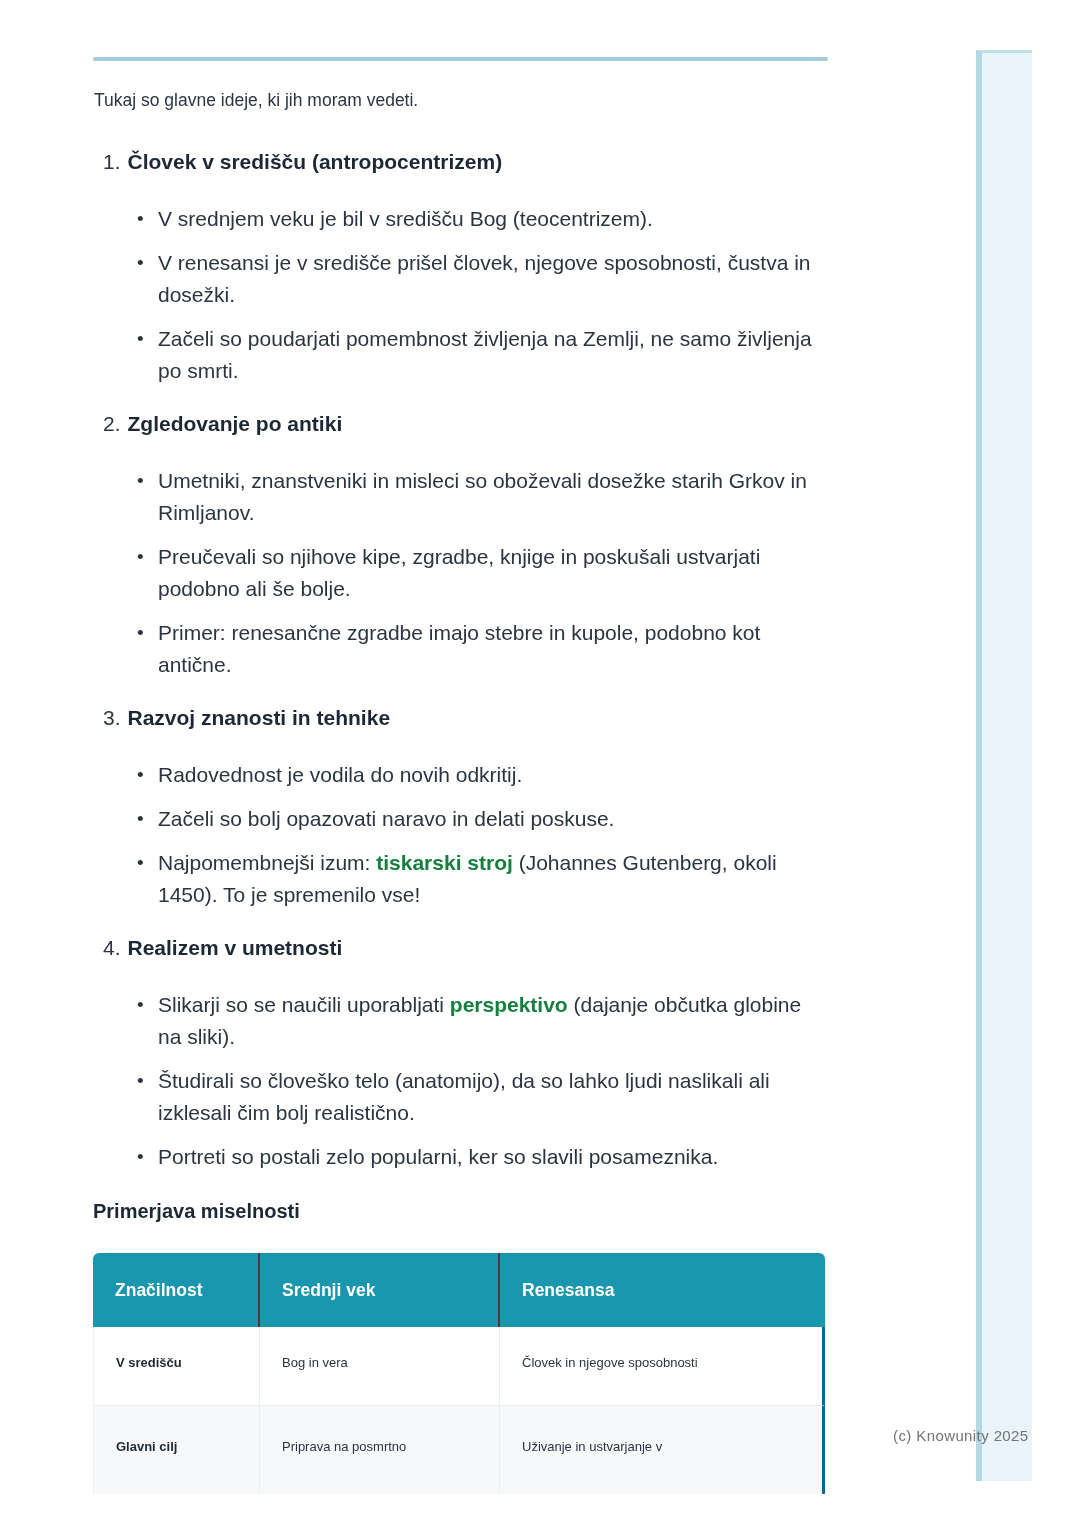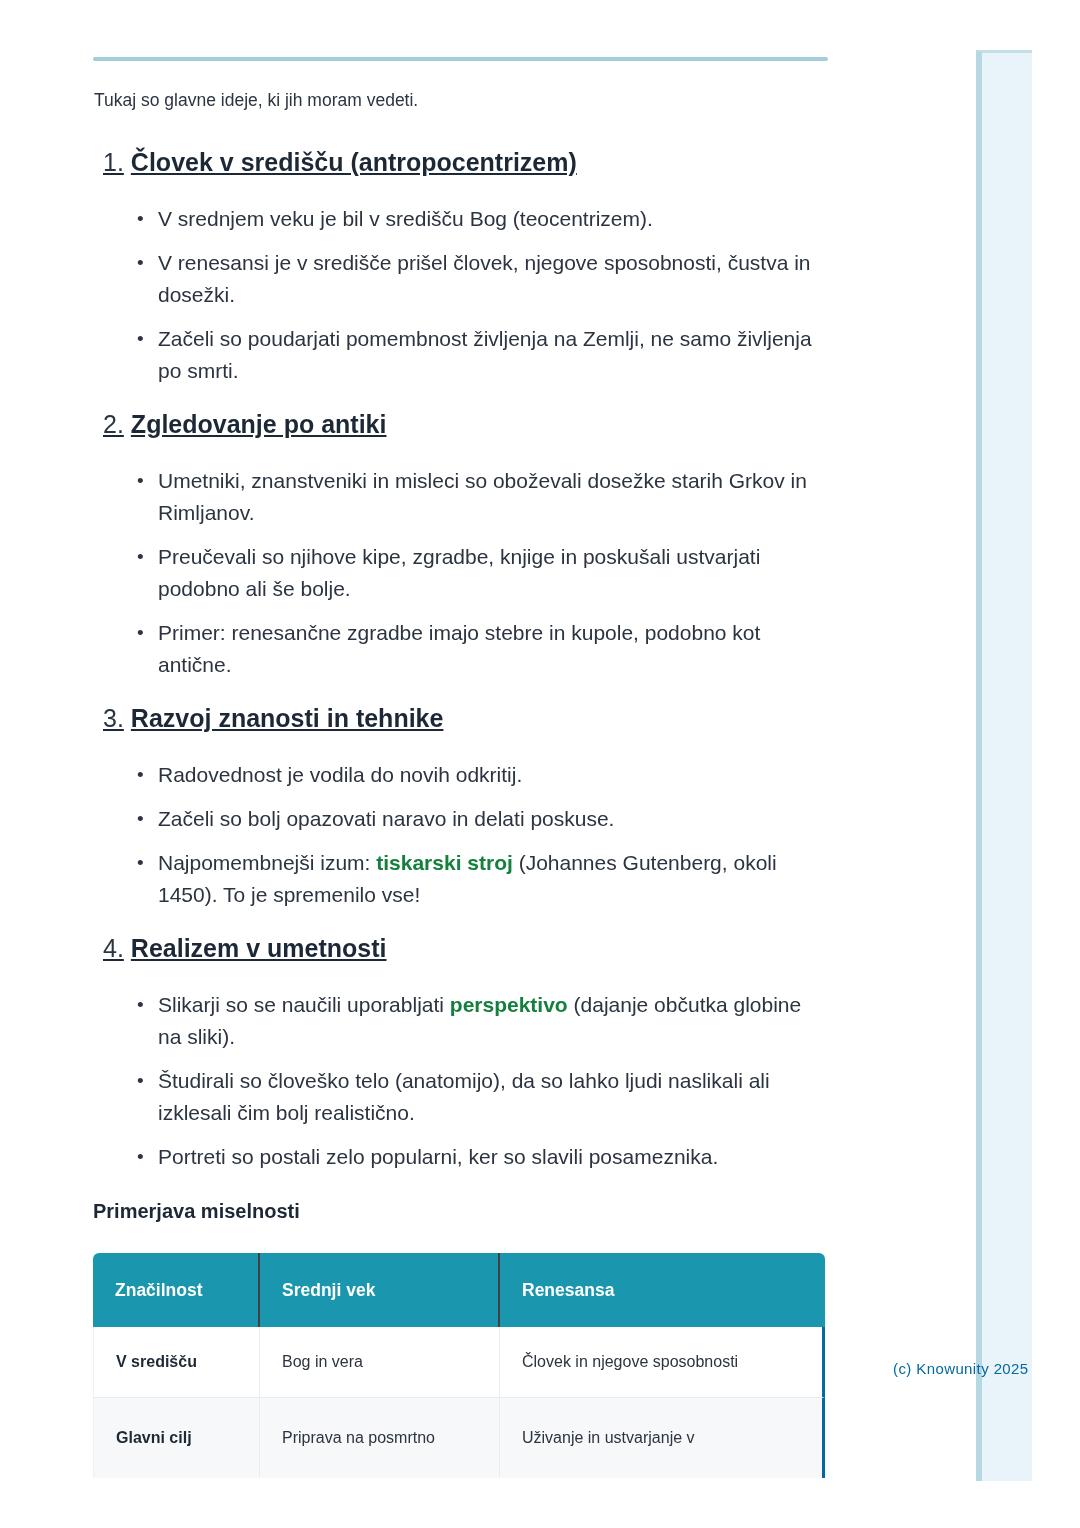--- a/index.html
+++ b/index.html
@@ -26,25 +26,24 @@
   }
   .intro {
     margin: 1px;
     font-size: 17.5px;
     line-height: 22px;
     color: #2b3440;
   }
   .section { margin: 0; }
   .section-title {
     margin: 24px 0 0 10px;
-    font-size: 25px;
+    font-size: 21px;
     line-height: 26px;
     font-weight: 700;
     color: #1d2836;
-    text-decoration: underline;
   }
   .sections > .section:first-child .section-title { margin-top: 38px; }
   .section-number {
     font-weight: 400;
     margin-right: 7px;
     color: #2b3440;
   }
   .bullets {
     list-style: none;
     margin: 28px 0 24px 0;
@@ -92,23 +91,23 @@
     font-weight: 700;
     text-align: left;
     height: 74px;
     padding: 0 10px 0 22px;
     vertical-align: middle;
     border-right: 2px solid #404040;
   }
   table.compare thead th:first-child { border-top-left-radius: 6px; }
   table.compare thead th:last-child { border-top-right-radius: 6px; border-right: none; }
   table.compare tbody td {
-    font-size: 16px;
+    font-size: 13px;
     height: 70px;
-    padding: 0 10px 0 22px;
+    padding: 0 10px 8px 22px;
     vertical-align: middle;
     background: #ffffff;
     border-right: 1px solid #e8edf2;
     border-bottom: 1px solid #e8edf2;
     color: #2b3440;
   }
   table.compare tbody td:first-child { border-left: 1px solid #eef2f5; }
   table.compare tbody td:last-child { border-right: 3px solid #0369a1; }
   table.compare tbody tr:last-child td {
     background: #f6f8fa;
@@ -126,24 +125,24 @@
     width: 50px;
     height: 1428px;
     background: #e9f3fa;
     border-left: 6px solid #b5d8e2;
     border-top: 3px solid #c3dfe8;
     box-sizing: content-box;
   }
   .watermark {
     position: absolute;
     left: 893px;
-    top: 1360px;
+    top: 1427px;
     font-size: 15px;
     letter-spacing: 0.4px;
-    color: #0369a1;
+    color: #737373;
     white-space: nowrap;
   }
 </style>
 </head>
 <body>
 
 <div class="content">
   <div class="top-line"></div>
   <p class="intro">Tukaj so glavne ideje, ki jih moram vedeti.</p>
 

